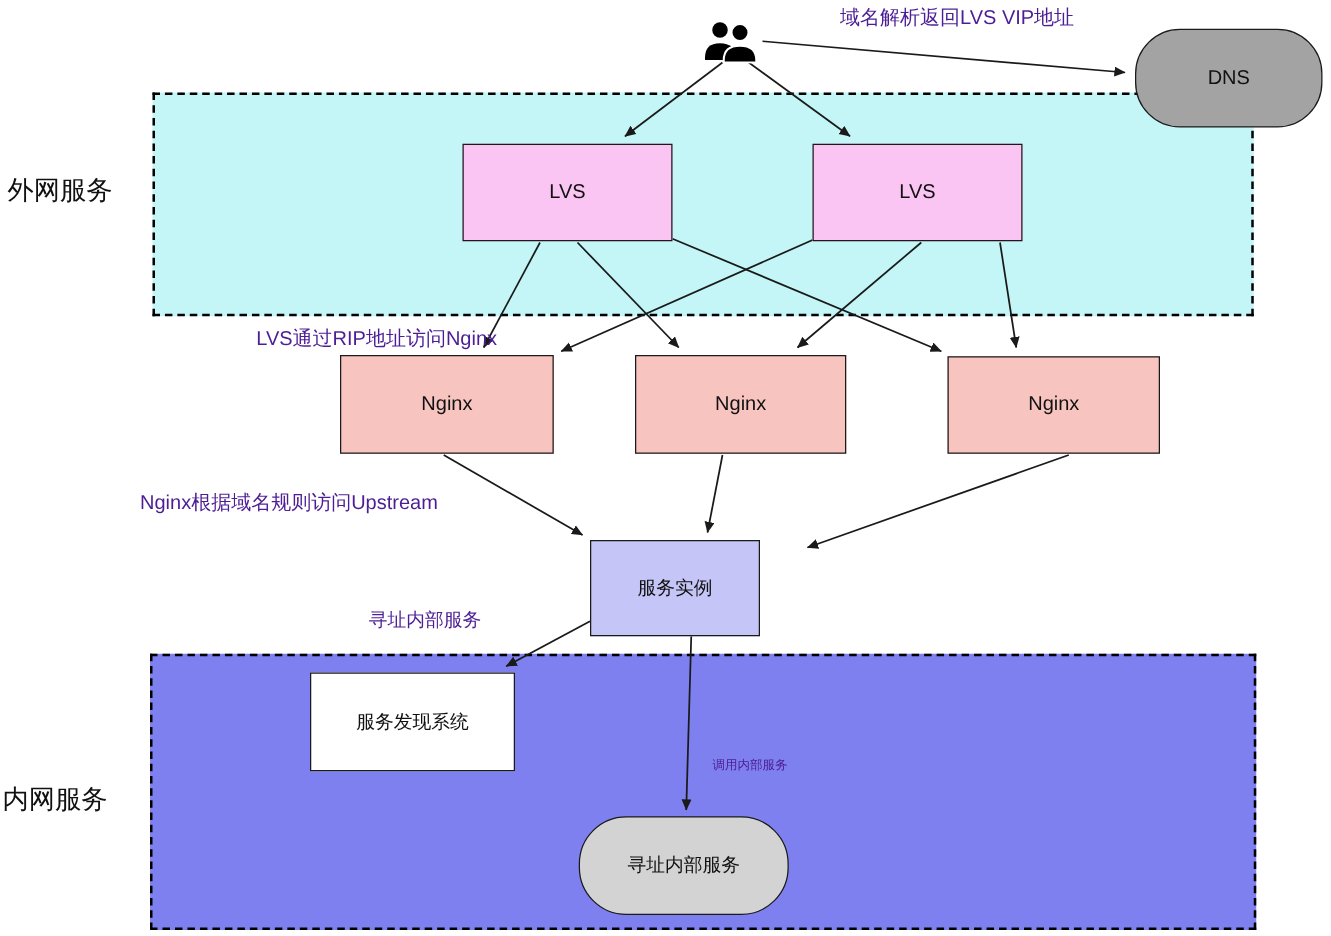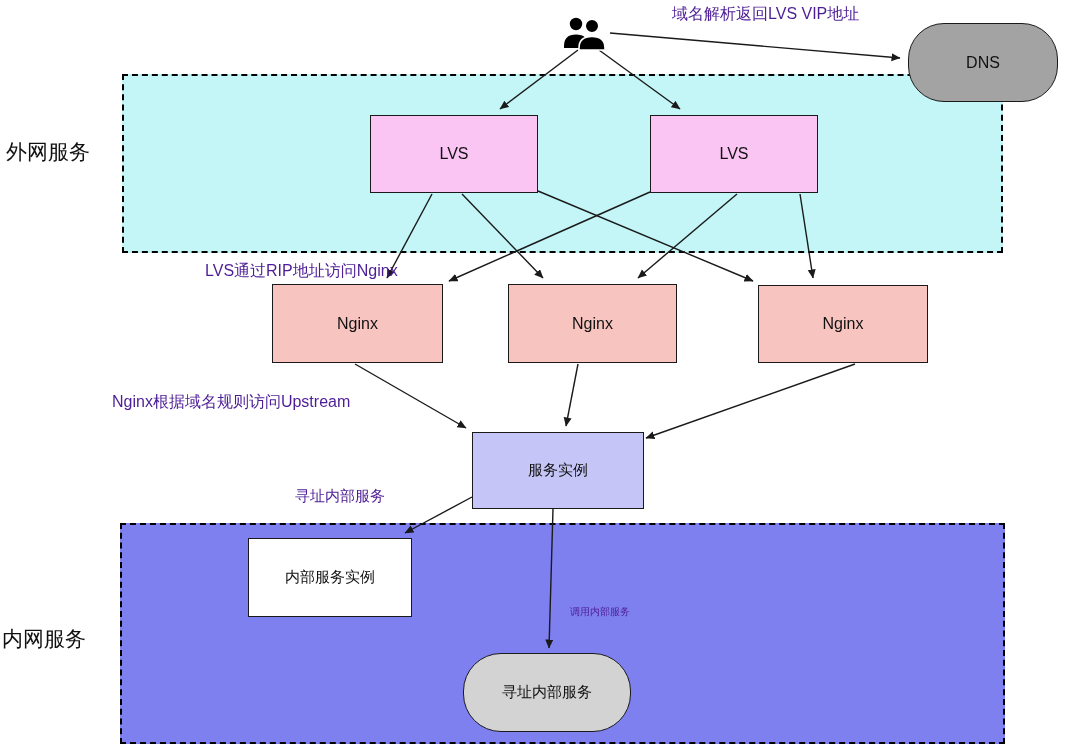--- a/index.html
+++ b/index.html
@@ -23,21 +23,21 @@
     border:1.5px solid #1a1a1a;
     display:flex;align-items:center;justify-content:center;
     font-size:16px;color:#111;text-align:center;white-space:nowrap;
   }
   .node-dns{left:908px;top:23px;width:150px;height:79px;background:#a3a3a3;border-radius:36px;}
   .node-lvs1{left:370px;top:115px;width:168px;height:78px;background:#FAC4F3;}
   .node-lvs2{left:650px;top:115px;width:168px;height:78px;background:#FAC4F3;}
   .node-nginx1{left:272px;top:284px;width:171px;height:79px;background:#F8C4C0;}
   .node-nginx2{left:508px;top:284px;width:169px;height:79px;background:#F8C4C0;}
   .node-nginx3{left:758px;top:285px;width:170px;height:78px;background:#F8C4C0;}
-  .node-service-instance{left:472px;top:432px;width:172px;height:77px;background:#C5C6F7;font-size:15px;}
+  .node-service-instance{left:472px;top:432px;width:136px;height:77px;background:#C5C6F7;font-size:15px;}
   .node-service-discovery{left:248px;top:538px;width:164px;height:79px;background:#FFFFFF;font-size:15px;}
   .node-internal-instance{left:463px;top:653px;width:168px;height:79px;background:#D3D3D3;border-radius:38px;font-size:15px;}
   .edge-label{position:absolute;z-index:4;font-size:16px;color:#4c1d95;white-space:nowrap;}
   .el-dns{left:672px;top:4px;}
   .el-rip{left:205px;top:217px;margin-top:44px;}
   .el-upstream{left:112px;top:392px;}
   .el-addr{left:295px;top:487px;font-size:15px;}
   .el-call{left:570px;top:605px;font-size:10px;}
   .users{position:absolute;left:562px;top:17px;width:44px;height:34px;z-index:4;}
 </style>
@@ -85,21 +85,21 @@
     </svg>
   </div>
 
   <div class="node node-dns">DNS</div>
   <div class="node node-lvs1">LVS</div>
   <div class="node node-lvs2">LVS</div>
   <div class="node node-nginx1">Nginx</div>
   <div class="node node-nginx2">Nginx</div>
   <div class="node node-nginx3">Nginx</div>
   <div class="node node-service-instance">服务实例</div>
-  <div class="node node-service-discovery">内部服务实例</div>
+  <div class="node node-service-discovery">服务发现系统</div>
   <div class="node node-internal-instance">寻址内部服务</div>
 
   <div class="edge-label el-dns">域名解析返回LVS VIP地址</div>
   <div class="edge-label el-rip">LVS通过RIP地址访问Nginx</div>
   <div class="edge-label el-upstream">Nginx根据域名规则访问Upstream</div>
   <div class="edge-label el-addr">寻址内部服务</div>
   <div class="edge-label el-call">调用内部服务</div>
 
 </div>
 

